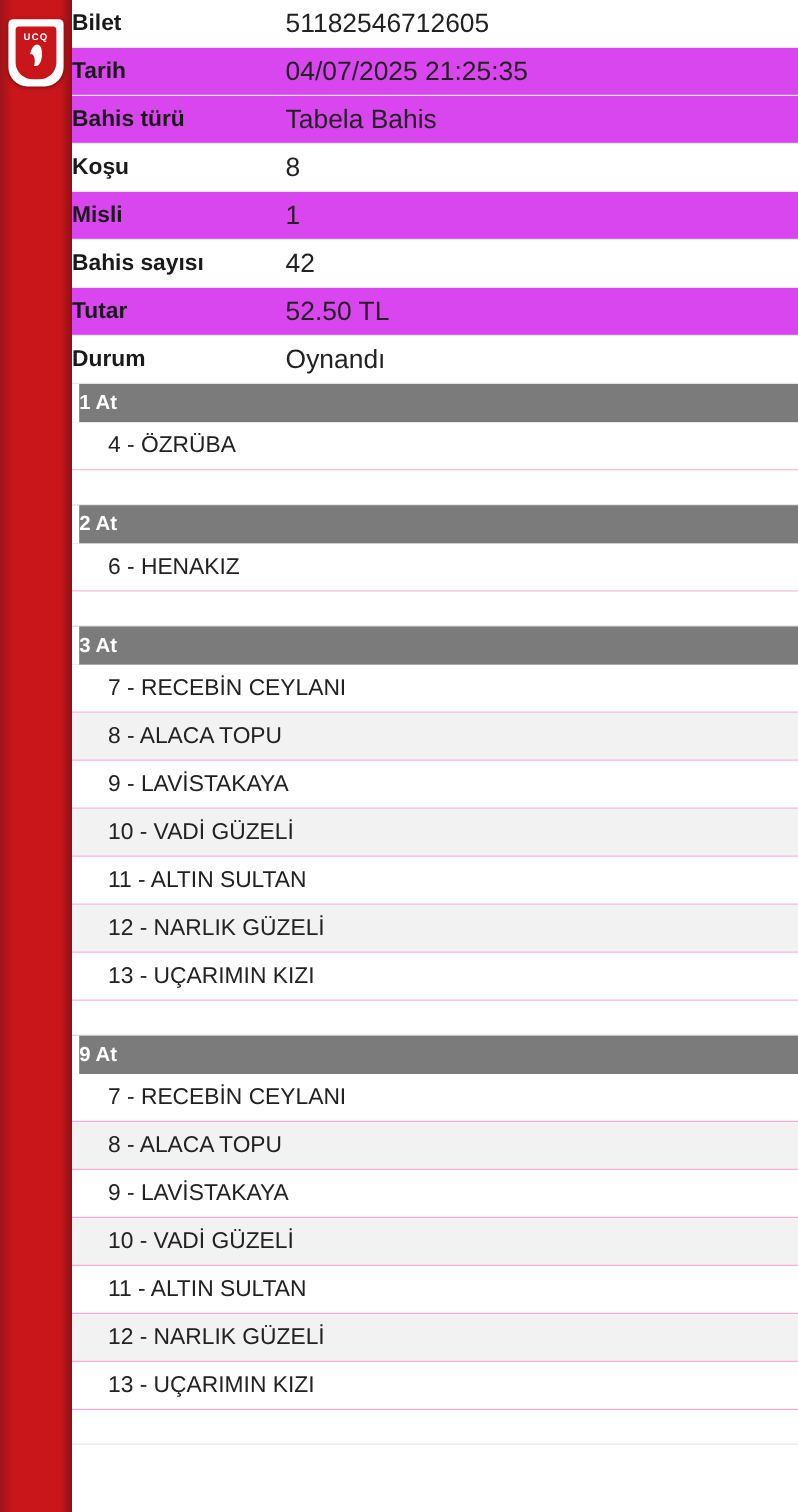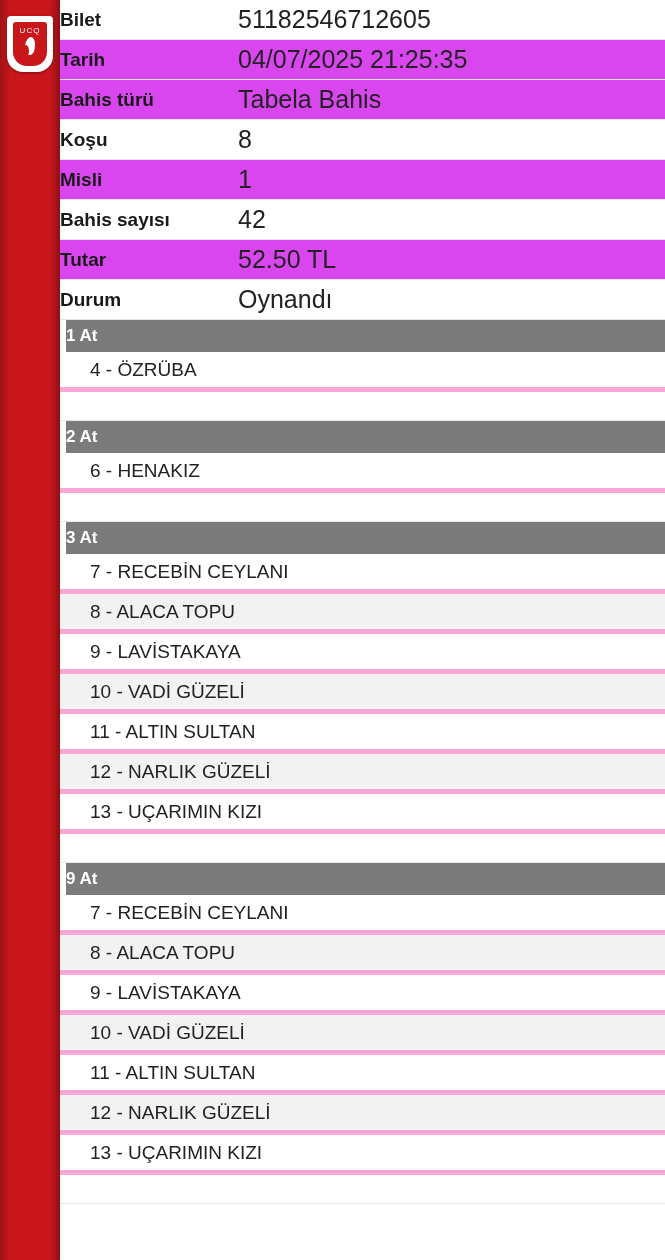--- a/index.html
+++ b/index.html
@@ -51,21 +51,21 @@
     flex-direction: column;
     align-items: center;
     justify-content: flex-start;
     padding-top: 4px;
     box-sizing: border-box;
   }
   .logo .letters {
     color: #ffffff;
     font-size: 8px;
     letter-spacing: 1px;
-    font-weight: normal;
+    font-weight: bold;
     line-height: 9px;
   }
   .logo .horse {
     margin-top: 2px;
     width: 16px;
     height: 22px;
     position: relative;
   }
   .logo .horse:before {
     content: "";
@@ -106,21 +106,21 @@
   }
   .row.alt { background: #d946ef; }
   .row .label {
     width: 178px;
     min-width: 178px;
     font-size: 19px;
     font-weight: bold;
     color: #1a1a1a;
   }
   .row .value {
-    font-size: 25px;
+    font-size: 22px;
     color: #222222;
   }
 
   
   .group-head {
     height: 32px;
     background: #7b7b7b;
     color: #ffffff;
     font-size: 17px;
     font-weight: bold;
@@ -131,21 +131,21 @@
   }
   .group-wrap { background: #ffffff; }
   .horse-row {
     height: 40px;
     display: flex;
     align-items: center;
     padding-left: 30px;
     box-sizing: border-box;
     font-size: 19px;
     color: #222222;
-    border-bottom: 5px solid #f9a8d4;
+    border-bottom: 1px solid #f9a8d4;
     background: #ffffff;
   }
   .horse-row.alt { background: #f2f2f2; }
   .group-gap {
     height: 28px;
     background: #ffffff;
     border-bottom: 1px solid #e8e8e8;
   }
 </style>
 </head>

